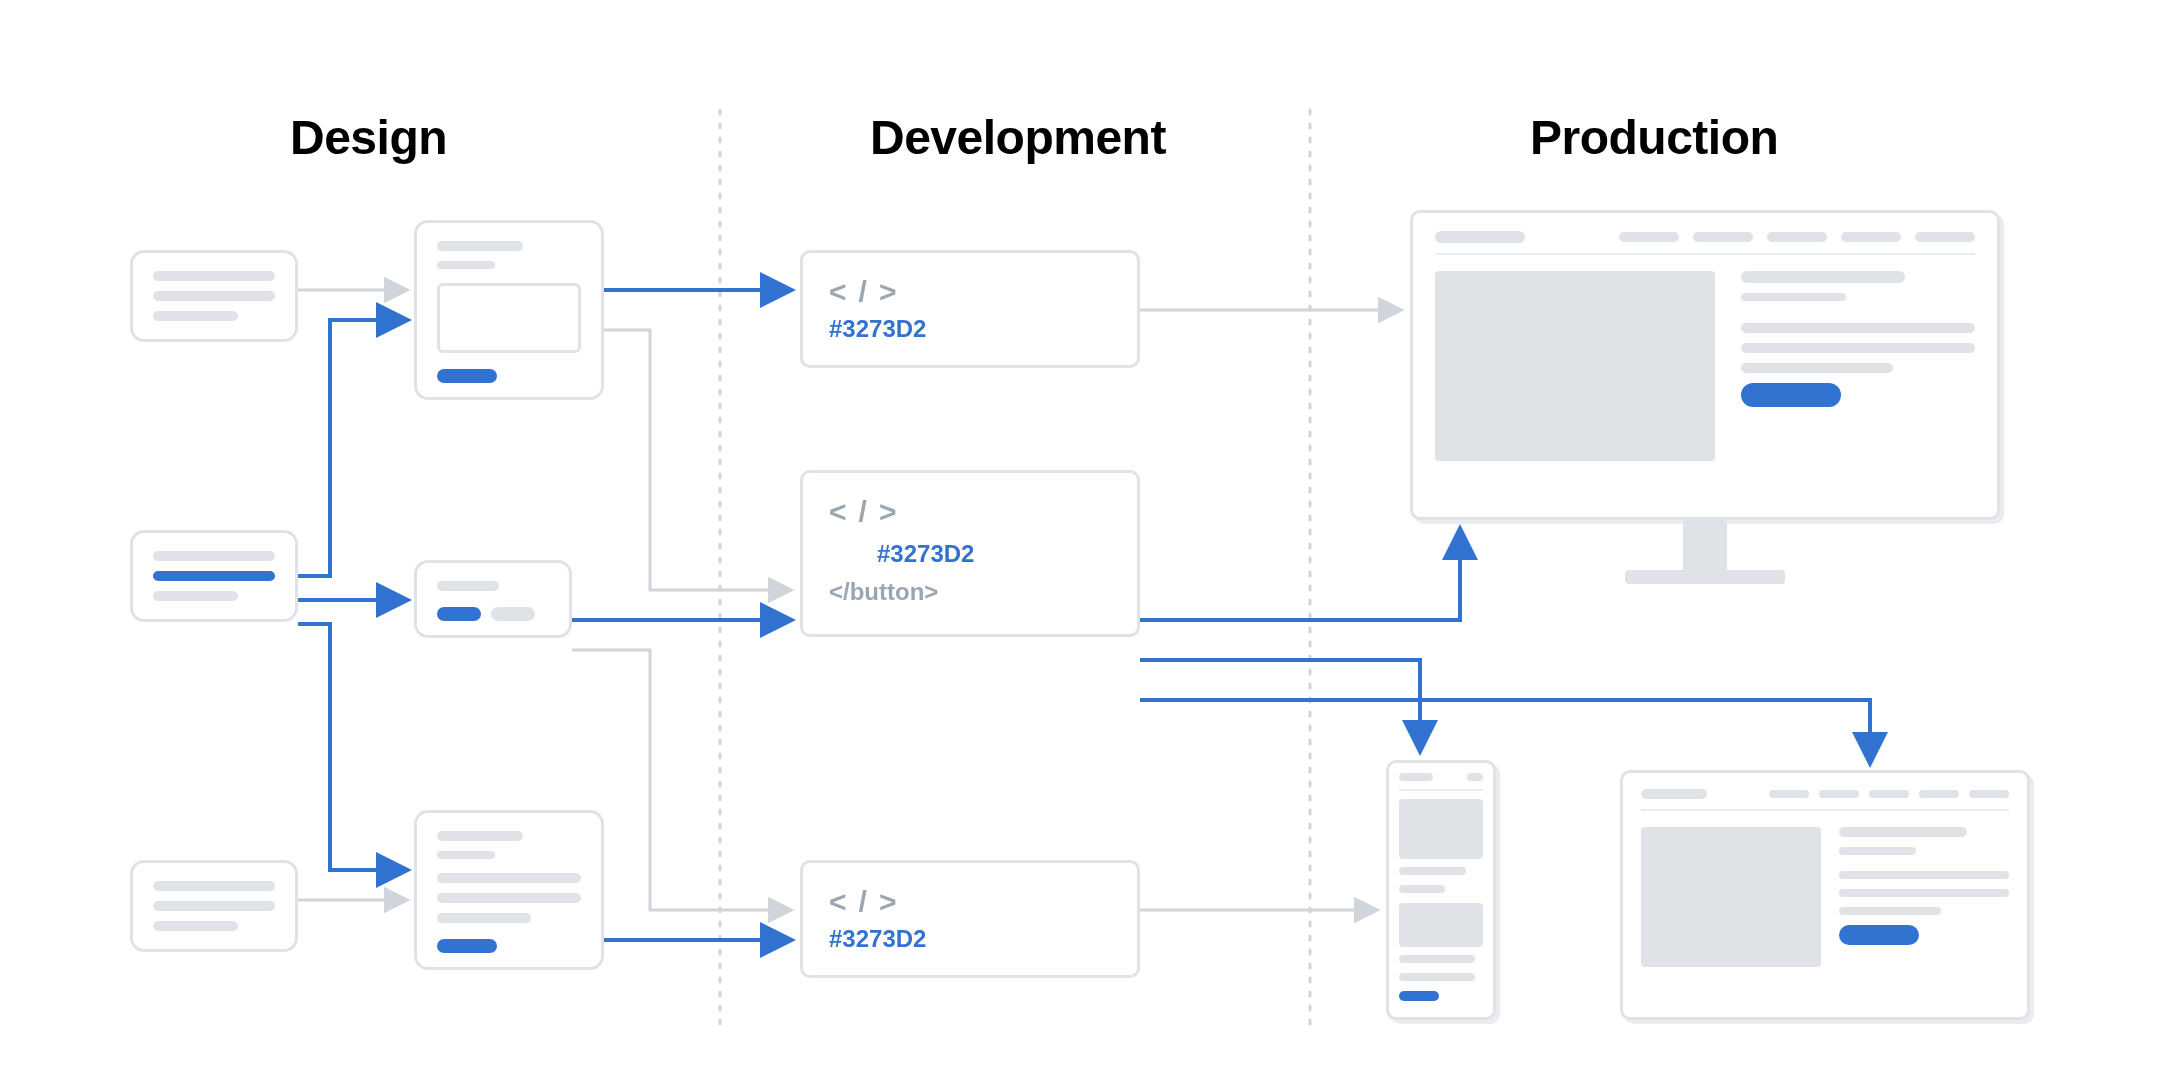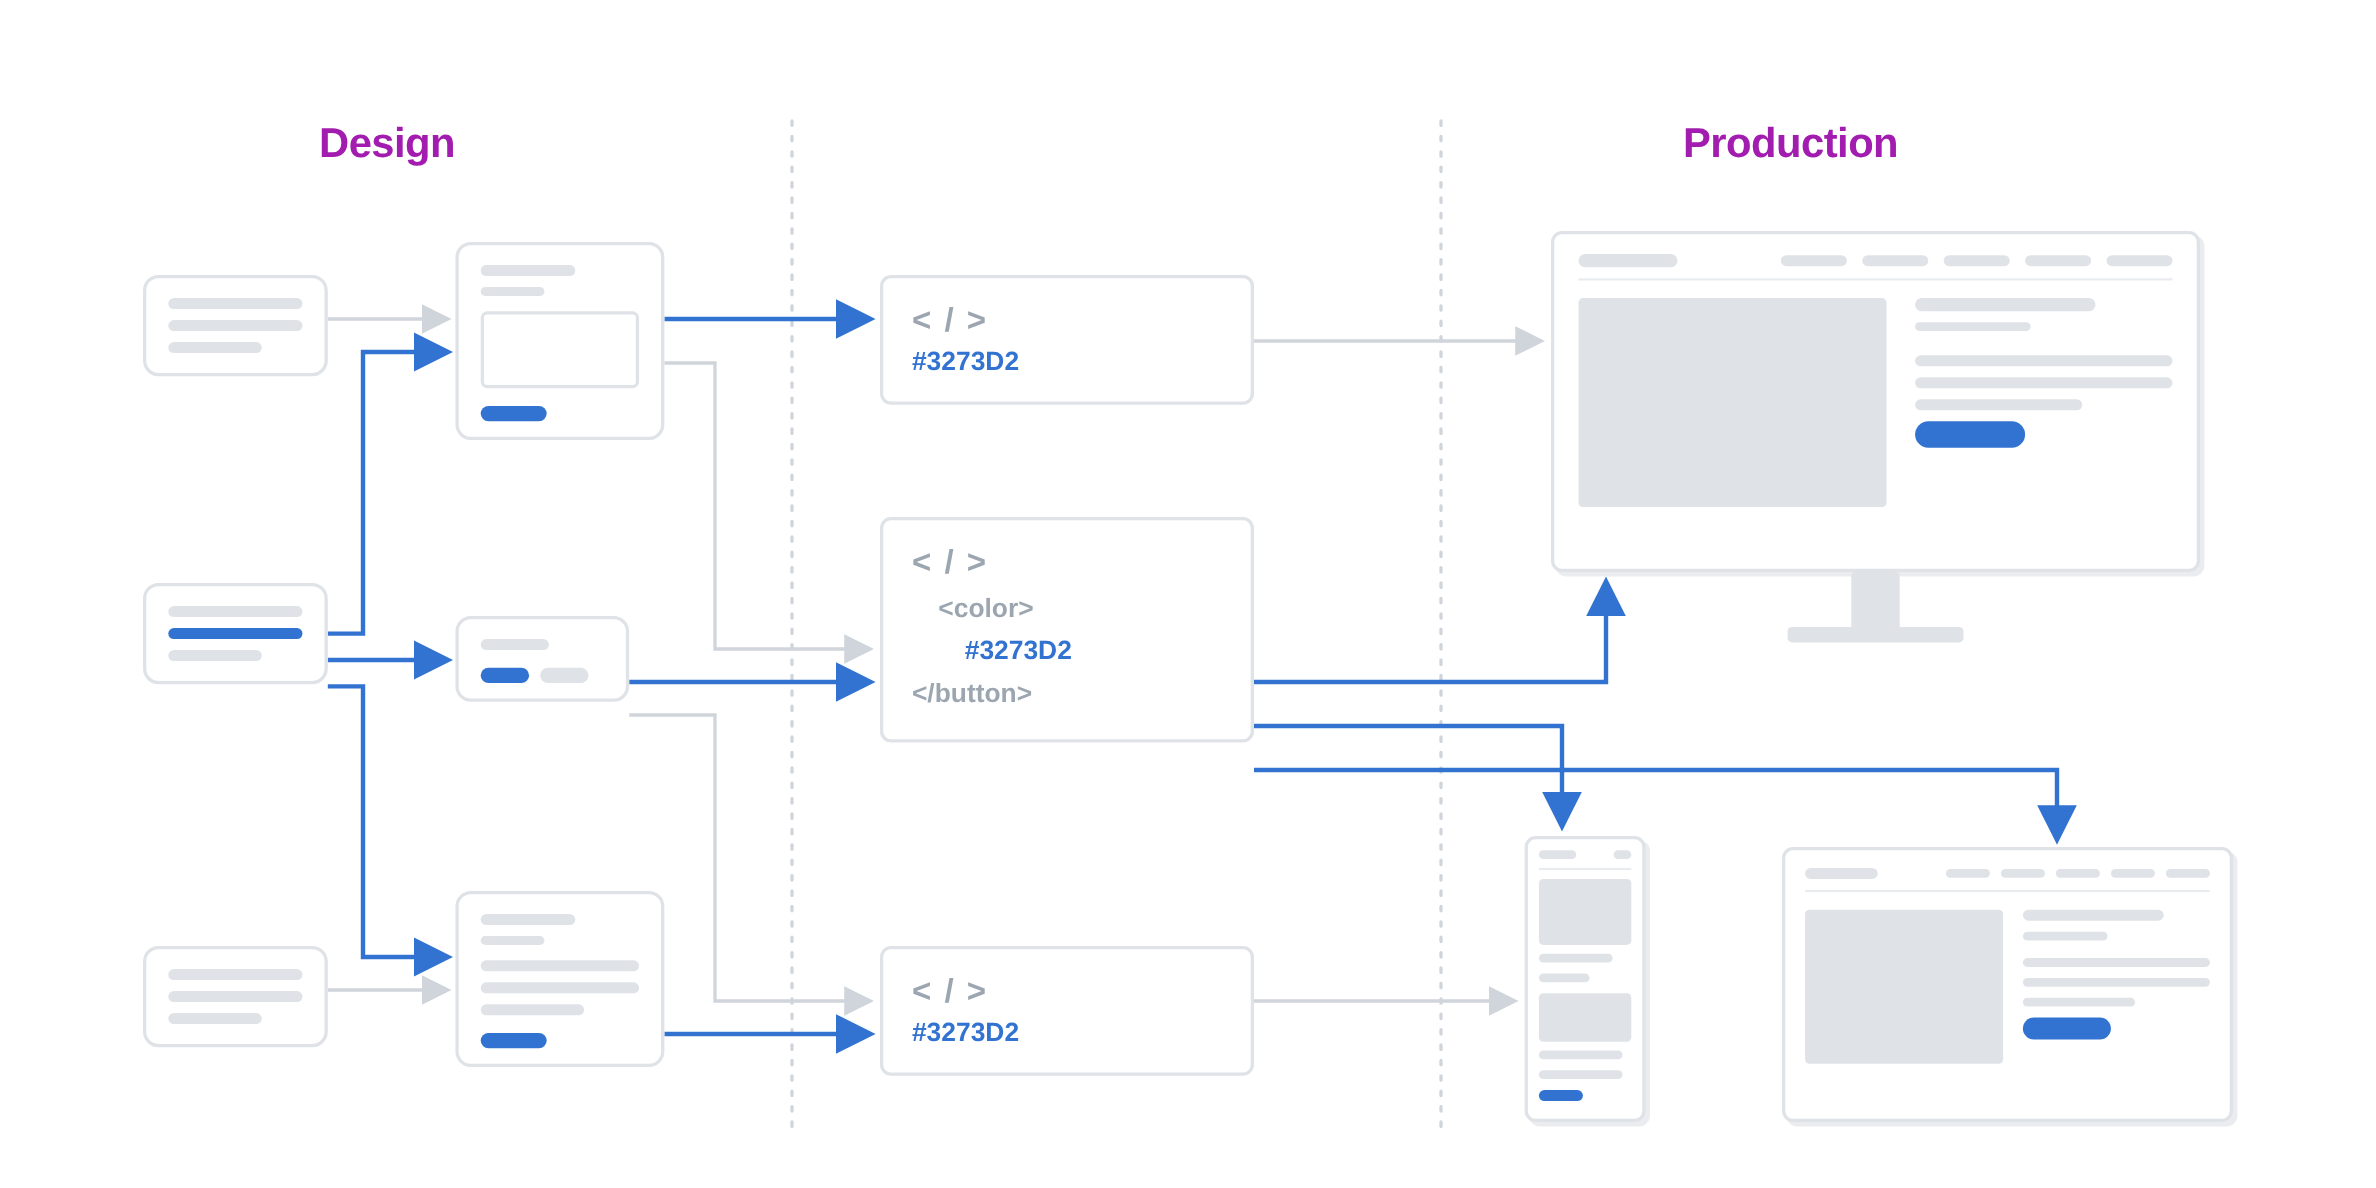--- a/index.html
+++ b/index.html
@@ -17,23 +17,23 @@
     height: 1080px;
   }
   svg.canvas {
     position: absolute;
     top: 0; left: 0;
     width: 2160px;
     height: 1080px;
   }
   .heading {
     position: absolute;
-    font-size: 38px;
+    font-size: 48px;
     font-weight: 800;
-    color: #a21caf;
+    color: #000000;
     letter-spacing: -0.5px;
   }
 
   
   .card {
     position: absolute;
     border: 3px solid #dfe3e7;
     border-radius: 14px;
     background: #fff;
   }
@@ -165,20 +165,21 @@
   <path d="M1140 620 L1460 620 L1460 530" stroke="#3273D2" stroke-width="4" fill="none" marker-end="url(#arr-blue)"></path>
 
   <path d="M1140 660 L1420 660 L1420 750" stroke="#3273D2" stroke-width="4" fill="none" marker-end="url(#arr-blue)"></path>
 
   <path d="M1140 700 L1870 700 L1870 762" stroke="#3273D2" stroke-width="4" fill="none" marker-end="url(#arr-blue)"></path>
 
   <path d="M1140 910 L1376 910" stroke="#cfd5db" stroke-width="3" fill="none" marker-end="url(#arr-gray)"></path>
 </svg>
 
 <div class="heading" style="left:290px; top:110px;">Design</div>
+<div class="heading" style="left:870px; top:110px;">Development</div>
 <div class="heading" style="left:1530px; top:110px;">Production</div>
 
 <div class="card" style="left:130px; top:250px; width:168px; padding:18px 20px;">
   <div class="line" style="width:100%"></div>
   <div class="line" style="width:100%"></div>
   <div class="line" style="width:70%; margin-bottom:0;"></div>
 </div>
 
 <div class="card" style="left:130px; top:530px; width:168px; padding:18px 20px;">
   <div class="line" style="width:100%"></div>
@@ -224,21 +225,20 @@
       </div>
   <div class="code-hex">#3273D2</div>
 </div>
 
 <div class="codecard" style="left:800px; top:470px; width:340px;">
   <div class="code-symbol">
         <span>&lt;</span>
         <span>/</span>
         <span>&gt;</span>
       </div>
-  <div class="codeline indent1">&lt;color&gt;</div>
   <div class="codeline indent2">#3273D2</div>
   <div class="codeline">&lt;/button&gt;</div>
 </div>
 
 <div class="codecard" style="left:800px; top:860px; width:340px;">
   <div class="code-symbol">
         <span>&lt;</span>
         <span>/</span>
         <span>&gt;</span>
       </div>

